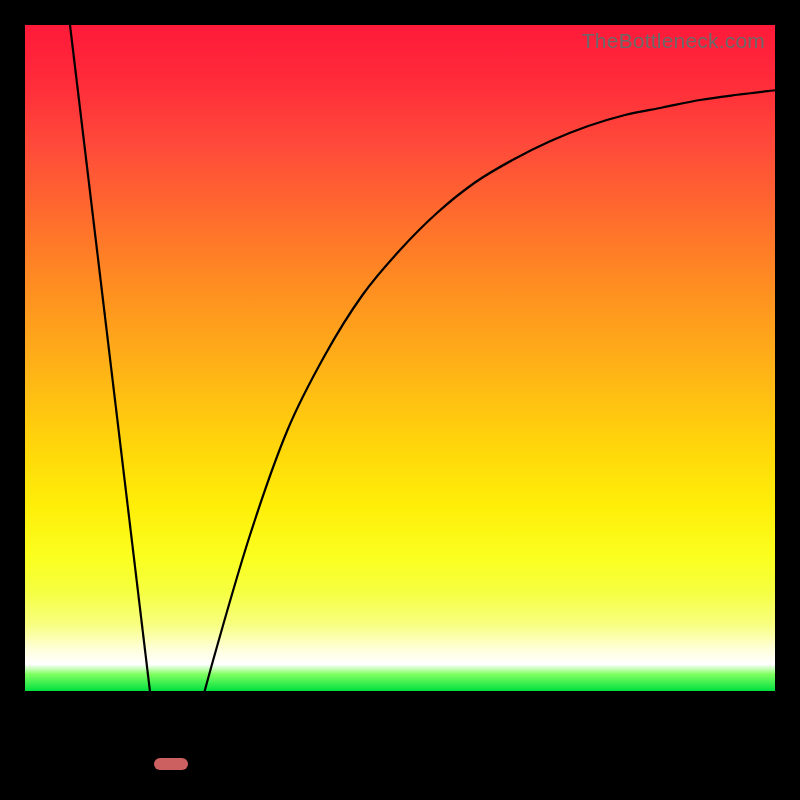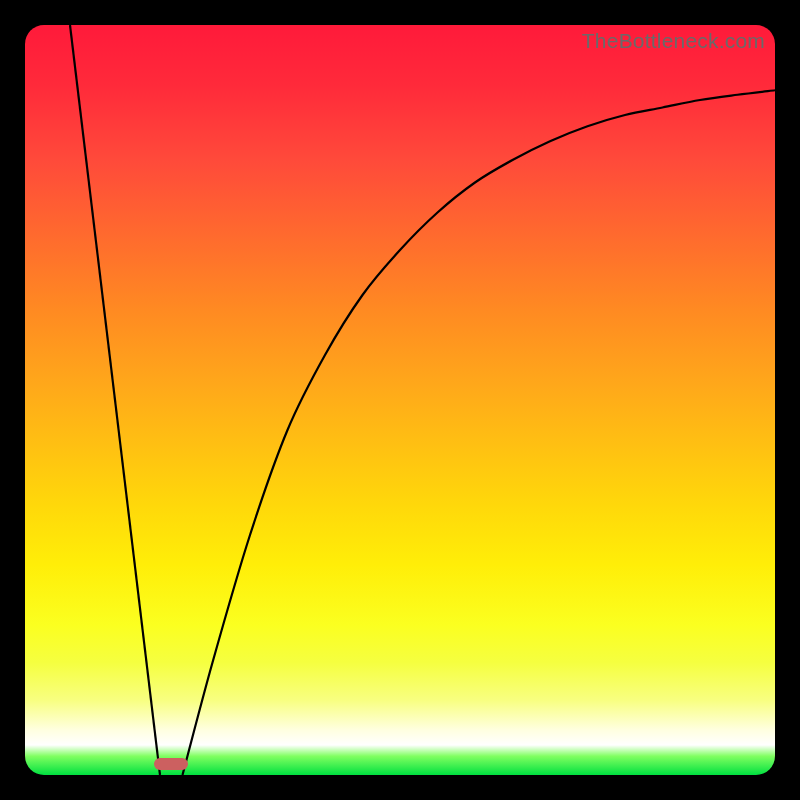--- a/index.html
+++ b/index.html
@@ -8,40 +8,39 @@
     height: 800px;
     background: #000;
     position: relative;
     font-family: Arial, sans-serif;
   }
   .frame {
     position: absolute;
     left: 25px;
     top: 25px;
     width: 750px;
-    height: 750px;
+    height: 666px;
     background: linear-gradient(to bottom,
       #ff1a3a 0%,
       #ff2a3a 8%,
       #ff4a3a 18%,
       #ff6a2e 28%,
       #ff8a22 38%,
       #ffa81a 48%,
       #ffc012 56%,
       #ffd80a 64%,
       #ffee08 72%,
       #fbff20 80%,
       #f5ff40 85%,
       #f8ff80 90%,
       #ffffe0 94%,
       #ffffff 96%,
       #7fff60 97.5%,
       #00e040 100%
     );
-    border-radius: 19px;
   }
   .watermark {
     position: absolute;
     top: 4px;
     right: 10px;
     color: #6a6a6a;
     font-size: 21px;
     font-weight: 500;
     letter-spacing: 0.2px;
   }

